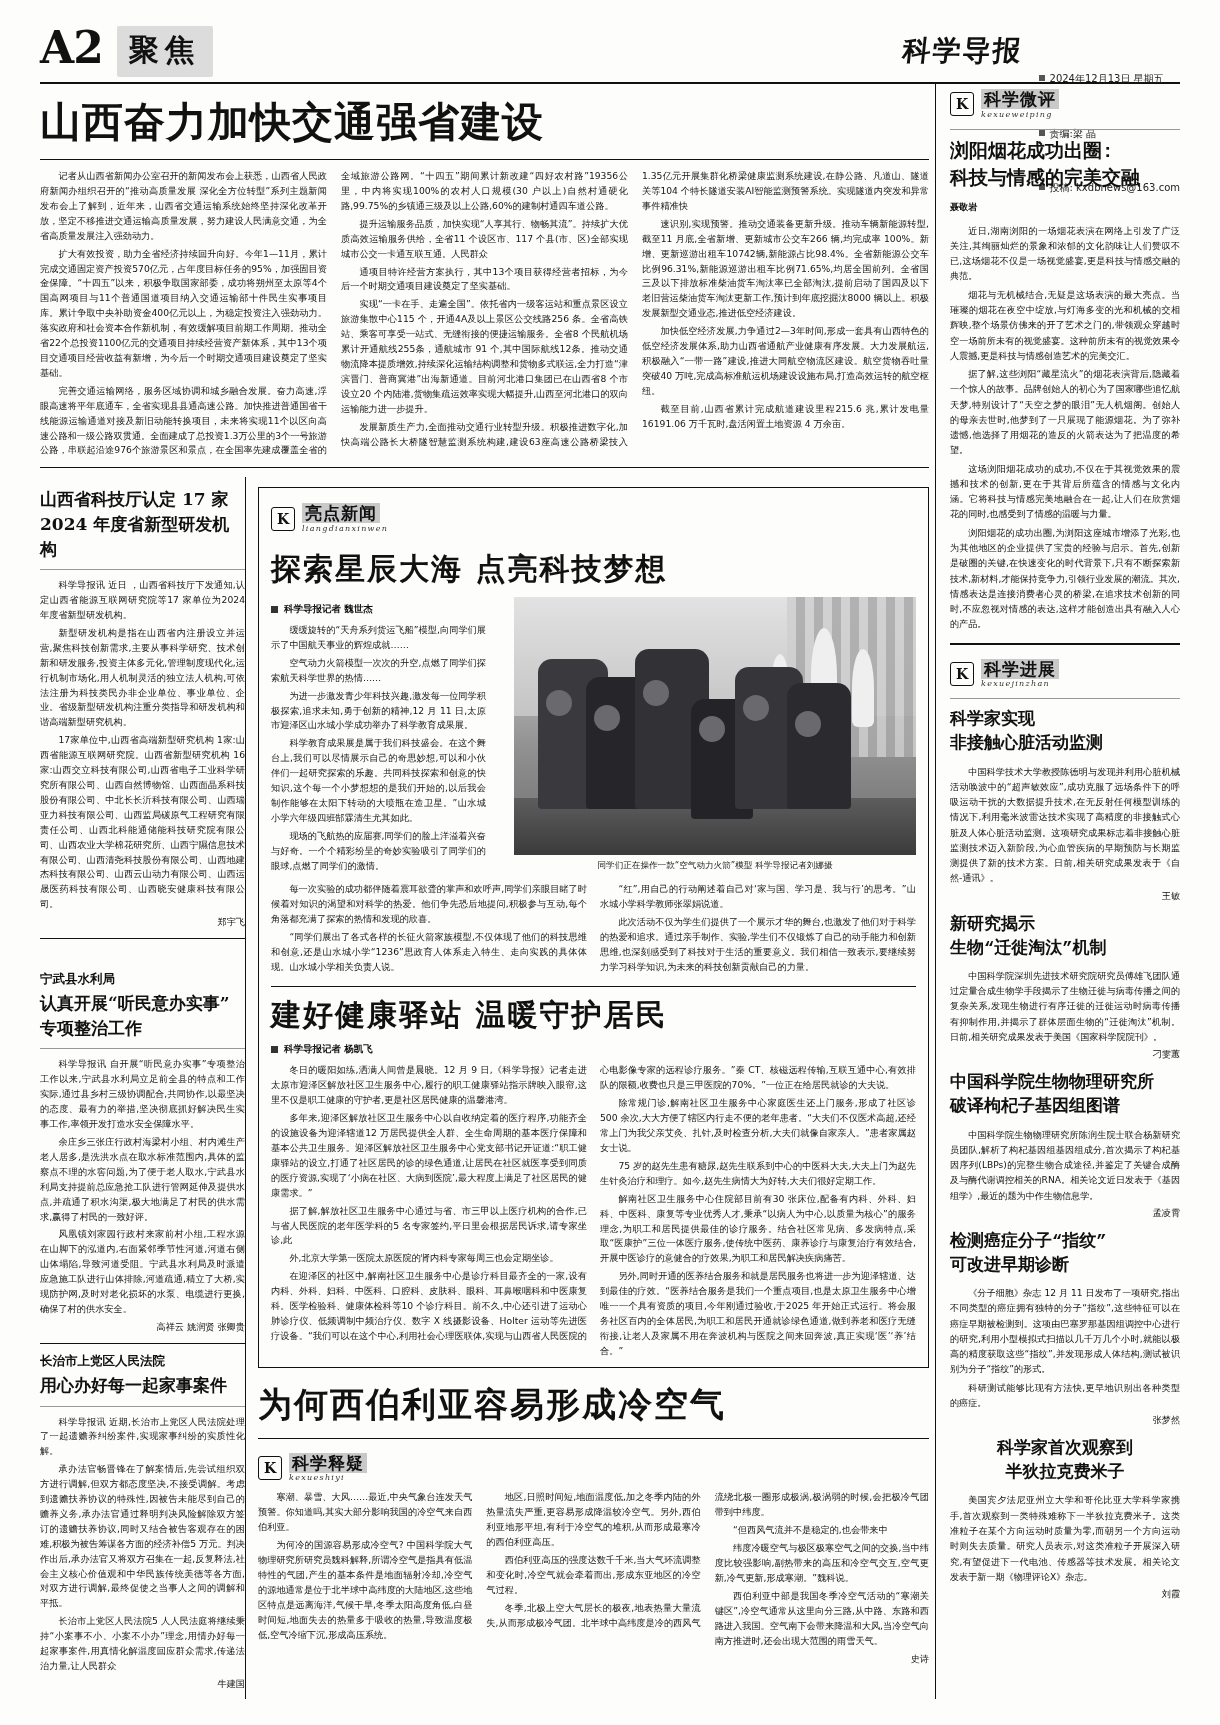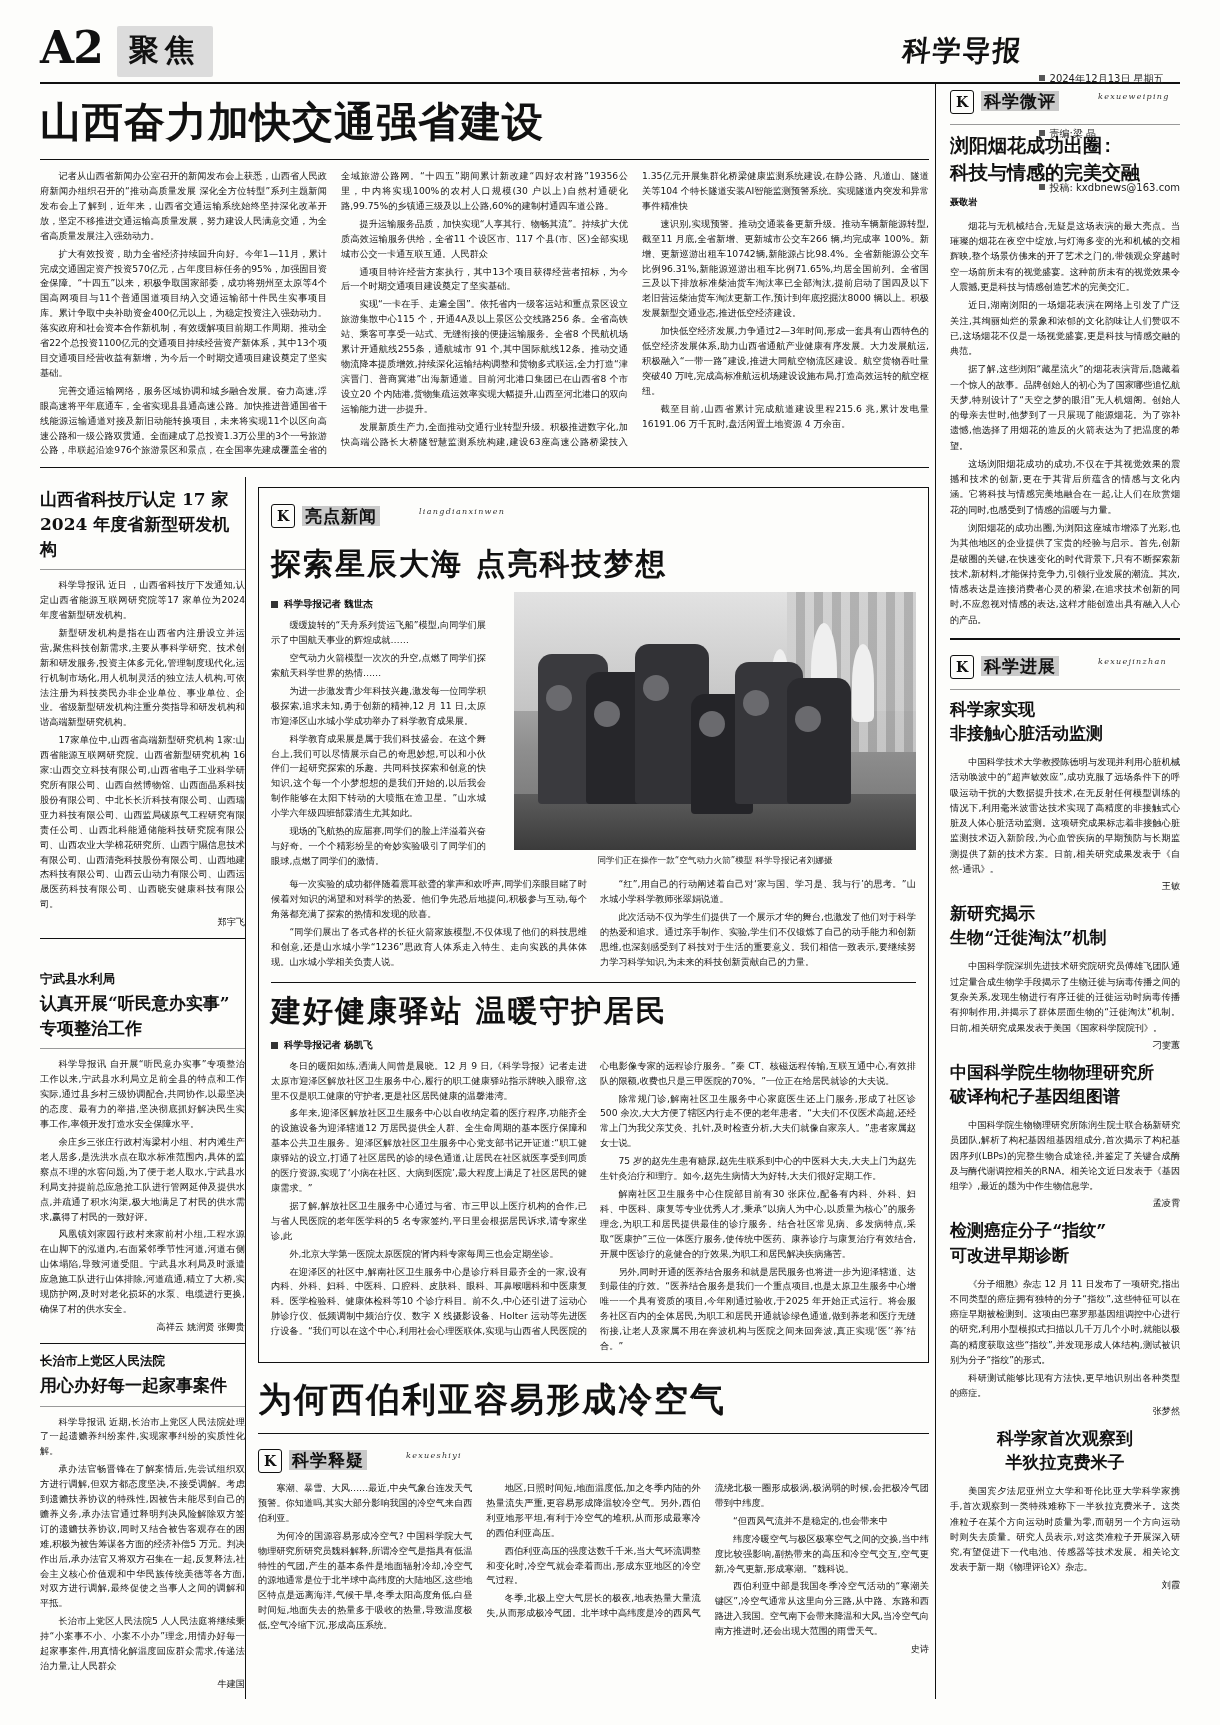--- a/index.html
+++ b/index.html
@@ -65,21 +65,21 @@
   
   .kbadge{display:inline-flex;align-items:center;gap:7px;margin:6px 0 8px 0;}
   .kbox{
     width:22px;height:22px;border:1.6px solid #111;border-radius:3px;display:flex;
     align-items:center;justify-content:center;font-family:"DejaVu Serif","Liberation Serif",serif;
     font-weight:700;font-size:14px;
   }
   .ktext{font-family:"DejaVu Serif","Liberation Serif",serif;font-weight:700;font-size:17px;letter-spacing:1px;}
   .ktext .hl{background:#c9c9c9;padding:0 3px;}
   .kpinyin{font-size:8px;letter-spacing:1.3px;color:#333;font-family:"DejaVu Serif","Liberation Serif",serif;font-style:italic;}
-  .kstack{display:flex;flex-direction:row;line-height:1.15;gap:39px;}
+  .kstack{display:flex;flex-direction:column;line-height:1.15;}
 
   .reporter{font-size:9.5px;font-weight:700;margin:6px 0 7px 0;display:flex;align-items:center;gap:6px;}
   .reporter .sq{display:inline-block;width:7px;height:7px;background:#333;}
 
   
   .boxed{border:1px solid #111;padding:10px 12px 8px 12px;margin:10px 0 0 0;}
 
   
   .photo{
     width:100%;height:258px;background:#8e8e8e;position:relative;overflow:hidden;
@@ -305,22 +305,22 @@
         <div class="kstack">
           <span class="ktext"><span class="hl">科学微评</span></span>
           <span class="kpinyin">kexueweiping</span>
         </div>
       </div>
       <div class="hr-thin" style="margin-top:2px;"></div>
 
       <div class="rhead" style="white-space:pre-line;">浏阳烟花成功出圈:
 科技与情感的完美交融</div>
       <div class="rsign" style="text-align:left;font-weight:700;">聂敬岩</div>
+      <p class="rp">近日,湖南浏阳的一场烟花表演在网络上引发了广泛关注,其绚丽灿烂的景象和浓郁的文化韵味让人们赞叹不已,这场烟花不仅是一场视觉盛宴,更是科技与情感交融的典范。</p>
       <p class="rp">烟花与无机械结合,无疑是这场表演的最大亮点。当璀璨的烟花在夜空中绽放,与灯海多变的光和机械的交相辉映,整个场景仿佛来的开了艺术之门的,带领观众穿越时空一场前所未有的视觉盛宴。这种前所未有的视觉效果令人震撼,更是科技与情感创造艺术的完美交汇。</p>
-      <p class="rp">近日,湖南浏阳的一场烟花表演在网络上引发了广泛关注,其绚丽灿烂的景象和浓郁的文化韵味让人们赞叹不已,这场烟花不仅是一场视觉盛宴,更是科技与情感交融的典范。</p>
       <p class="rp">据了解,这些浏阳“藏星流火”的烟花表演背后,隐藏着一个惊人的故事。品牌创始人的初心为了国家哪些追忆航天梦,特别设计了“天空之梦的眼泪”无人机烟阁。创始人的母亲去世时,他梦到了一只展现了能源烟花。为了弥补遗憾,他选择了用烟花的造反的火箭表达为了把温度的希望。</p>
       <p class="rp">这场浏阳烟花成功的成功,不仅在于其视觉效果的震撼和技术的创新,更在于其背后所蕴含的情感与文化内涵。它将科技与情感完美地融合在一起,让人们在欣赏烟花的同时,也感受到了情感的温暖与力量。</p>
       <p class="rp">浏阳烟花的成功出圈,为浏阳这座城市增添了光彩,也为其他地区的企业提供了宝贵的经验与启示。首先,创新是破圈的关键,在快速变化的时代背景下,只有不断探索新技术,新材料,才能保持竞争力,引领行业发展的潮流。其次,情感表达是连接消费者心灵的桥梁,在追求技术创新的同时,不应忽视对情感的表达,这样才能创造出具有融入人心的产品。</p>
 
       <div class="hr-dbl"></div>
 
       
       <div class="kbadge">
         <div class="kbox">K</div>
         <div class="kstack">

